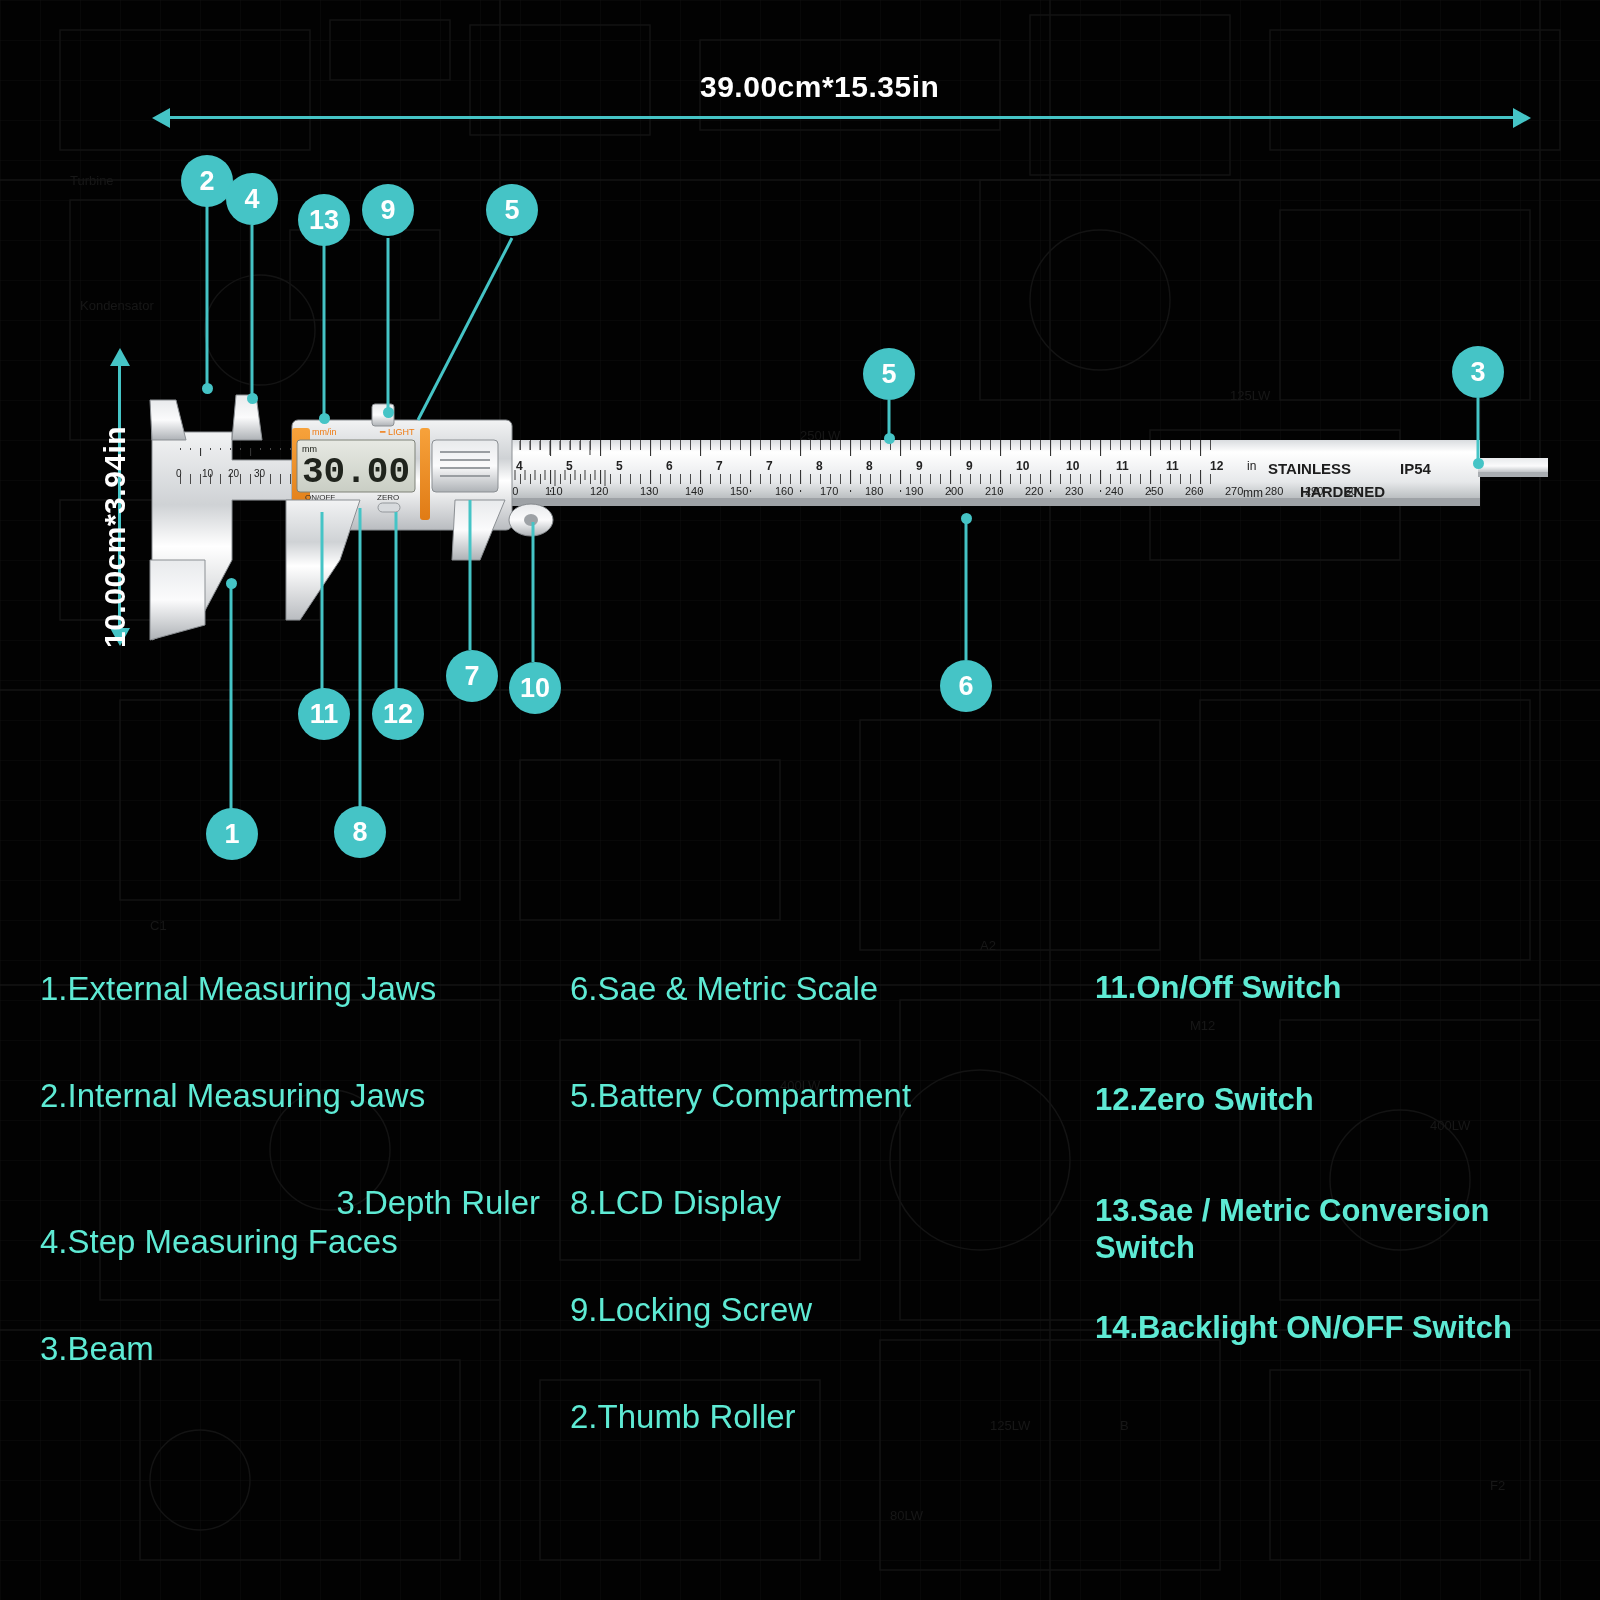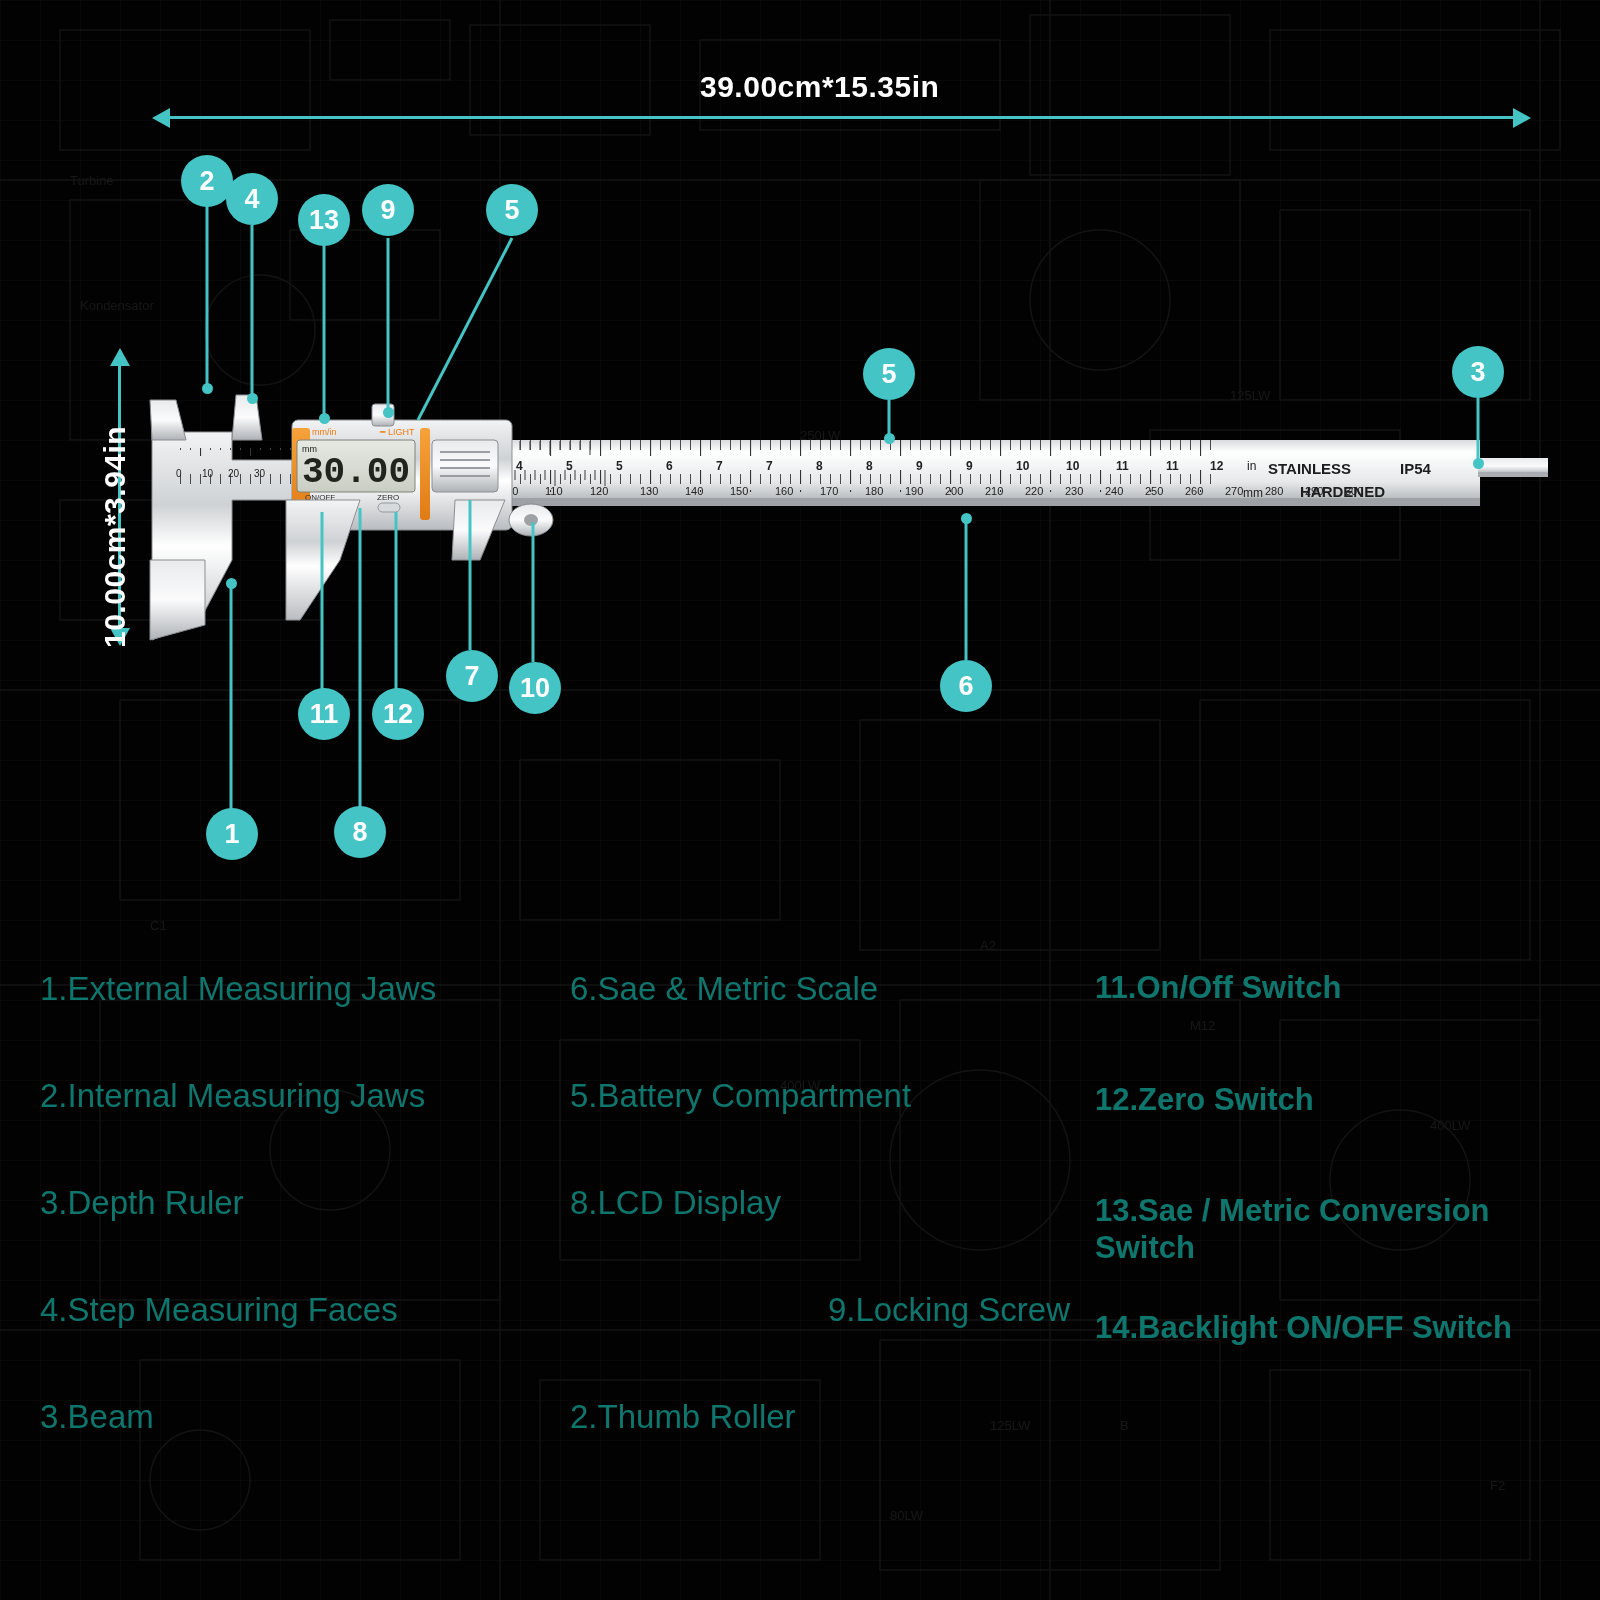--- a/index.html
+++ b/index.html
@@ -57,21 +57,21 @@
     position:absolute;left:0;top:960px;width:1600px;height:640px;
     box-sizing:border-box;
     padding:20px 40px 0 40px;
   }
   .legcol{
     position:absolute;top:10px;
     color:#fff;
   }
   .legitem{
     font-size:33px;
-    color:#0f766e;
+    color:#5eead4;
     line-height:1.18;
     font-weight:600;
   }
   .legcol1{left:40px;width:500px;}
   .legcol2{left:570px;width:500px;}
   .legcol3{left:1095px;width:470px;}
   .legcol1 .legitem,.legcol2 .legitem{font-weight:400;}
   .legcol3 .legitem{font-weight:700;font-size:31px;}
 </style>
 </head>
@@ -384,29 +384,29 @@
   <div class="bubble" style="left:298px;top:688px;">11</div>
   <div class="bubble" style="left:372px;top:688px;">12</div>
   <div class="bubble" style="left:206px;top:808px;">1</div>
   <div class="bubble" style="left:334px;top:806px;">8</div>
 </div>
 
 <div id="legend">
   <div class="legcol legcol1">
     <div class="legitem" style="margin-bottom:68px;">1.External Measuring Jaws</div>
     <div class="legitem" style="margin-bottom:68px;">2.Internal Measuring Jaws</div>
-    <div class="legitem" style="margin-bottom:68px;">3.Depth Ruler</div>
+    <div class="legitem" style="text-align:right;">3.Depth Ruler</div>
     <div class="legitem" style="margin-bottom:68px;">4.Step Measuring Faces</div>
     <div class="legitem">3.Beam</div>
   </div>
   <div class="legcol legcol2">
     <div class="legitem" style="margin-bottom:68px;">6.Sae &amp; Metric Scale</div>
     <div class="legitem" style="margin-bottom:68px;">5.Battery Compartment</div>
     <div class="legitem" style="margin-bottom:68px;">8.LCD Display</div>
-    <div class="legitem" style="margin-bottom:68px;text-align:right;">9.Locking Screw</div>
+    <div class="legitem" style="margin-bottom:68px;">9.Locking Screw</div>
     <div class="legitem">2.Thumb Roller</div>
   </div>
   <div class="legcol legcol3">
     <div class="legitem" style="margin-bottom:75px;">11.On/Off Switch</div>
     <div class="legitem" style="margin-bottom:75px;">12.Zero Switch</div>
     <div class="legitem" style="margin-bottom:44px;">13.Sae / Metric Conversion Switch</div>
     <div class="legitem">14.Backlight ON/OFF Switch</div>
   </div>
 </div>
 

